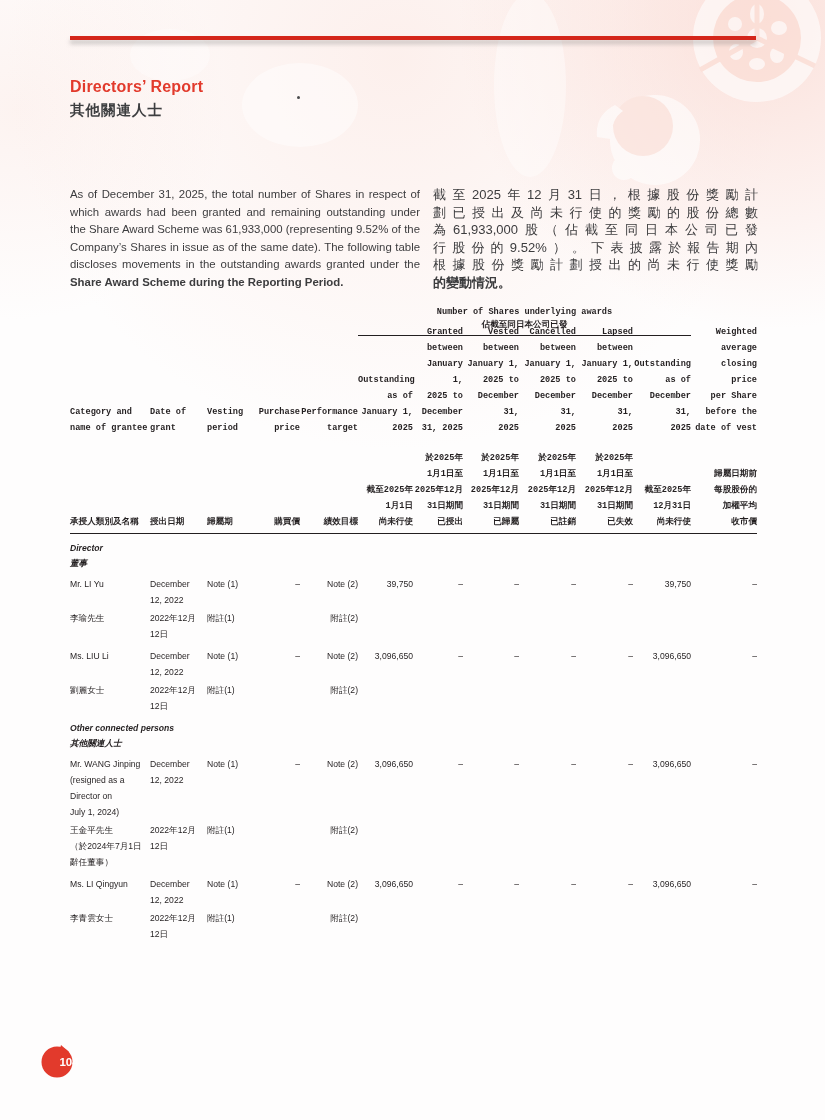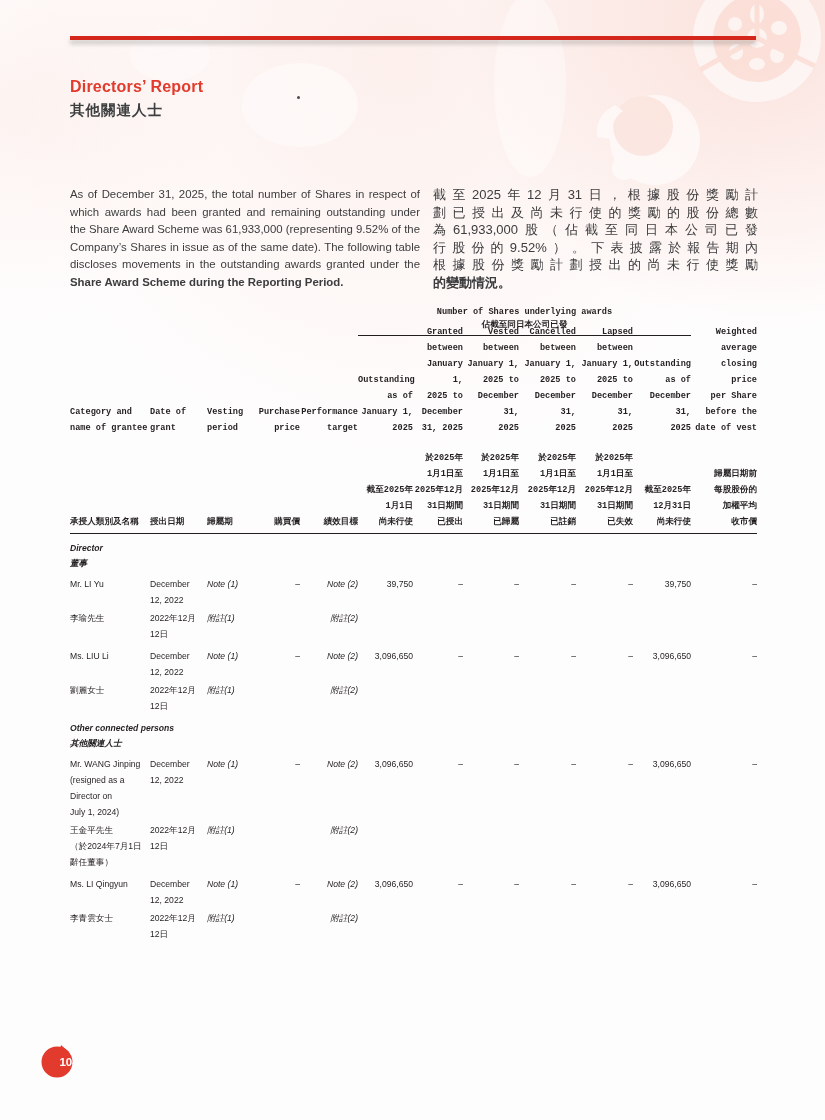--- a/index.html
+++ b/index.html
@@ -31,21 +31,21 @@
   thead{font-weight:bold;}
   thead td,thead th{vertical-align:bottom;padding:0;font-size:8.6px;line-height:16px;font-weight:bold;font-family:Liberation Mono, monospace;}
   .span-head{border-bottom:1.4px solid #231f20;text-align:center;padding-bottom:3px;line-height:13px;}
   .hdr th{border-bottom:1.4px solid #231f20;padding-bottom:3px;}
   .h-en{display:flex;flex-direction:column;justify-content:flex-end;height:100px;}
   .h-zh{display:flex;flex-direction:column;justify-content:flex-end;height:94px;}
   tbody td{vertical-align:top;padding:0;font-size:8.6px;line-height:16px;}
   tbody .section-row td{padding-top:7px;font-weight:bold;font-style:italic;line-height:14.5px;}
   .row-en td{padding-top:6px;}
   .row-zh td{padding-top:2px;}
-  .note{font-style:italic;}
+  .note{}
 
   .footer{position:absolute;left:40px;top:1044px;display:flex;align-items:center;}
   .badge{position:relative;width:34px;height:34px;margin-right:16px;}
   .badge svg{display:block;}
   .badge-num{position:absolute;left:12px;top:3px;width:34px;text-align:center;color:#fff;
     font-size:11.5px;font-weight:bold;line-height:30px;}
   .co-zh{color:#e23a2c;font-size:10px;font-weight:bold;letter-spacing:2.5px;}
   .co-en{color:#565759;font-size:10.3px;margin-top:3px;}
 </style>
 </head>

